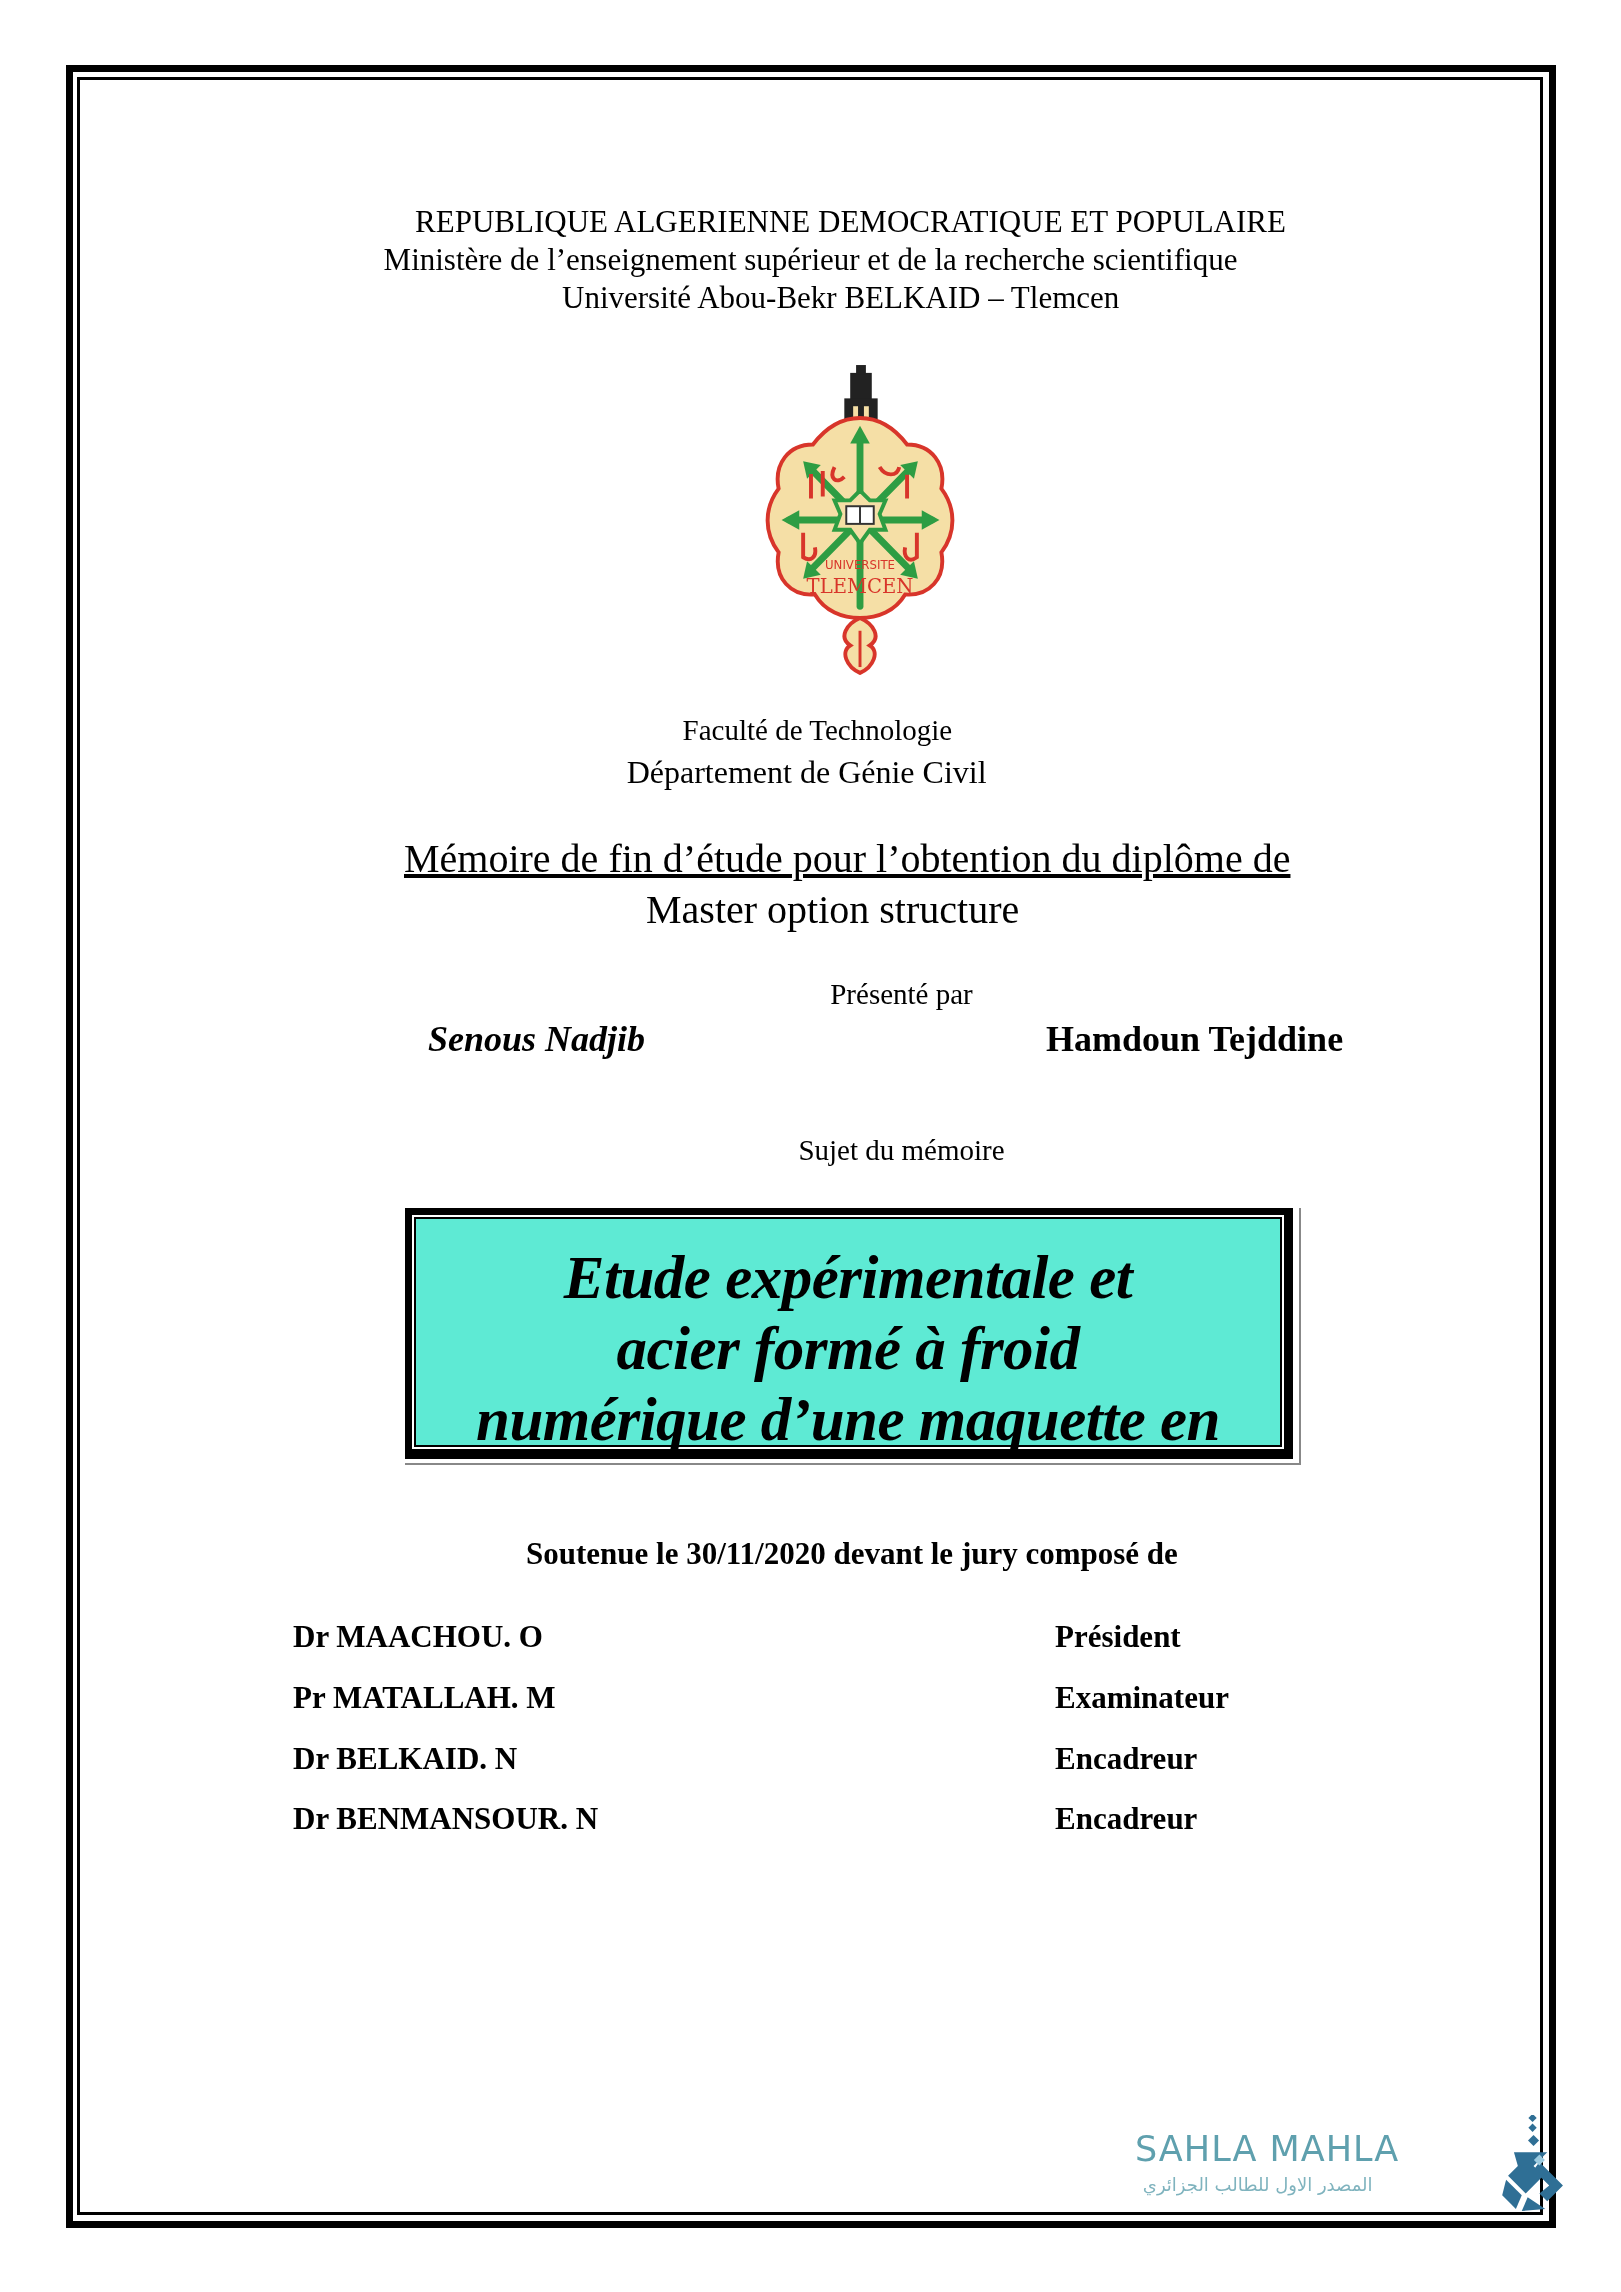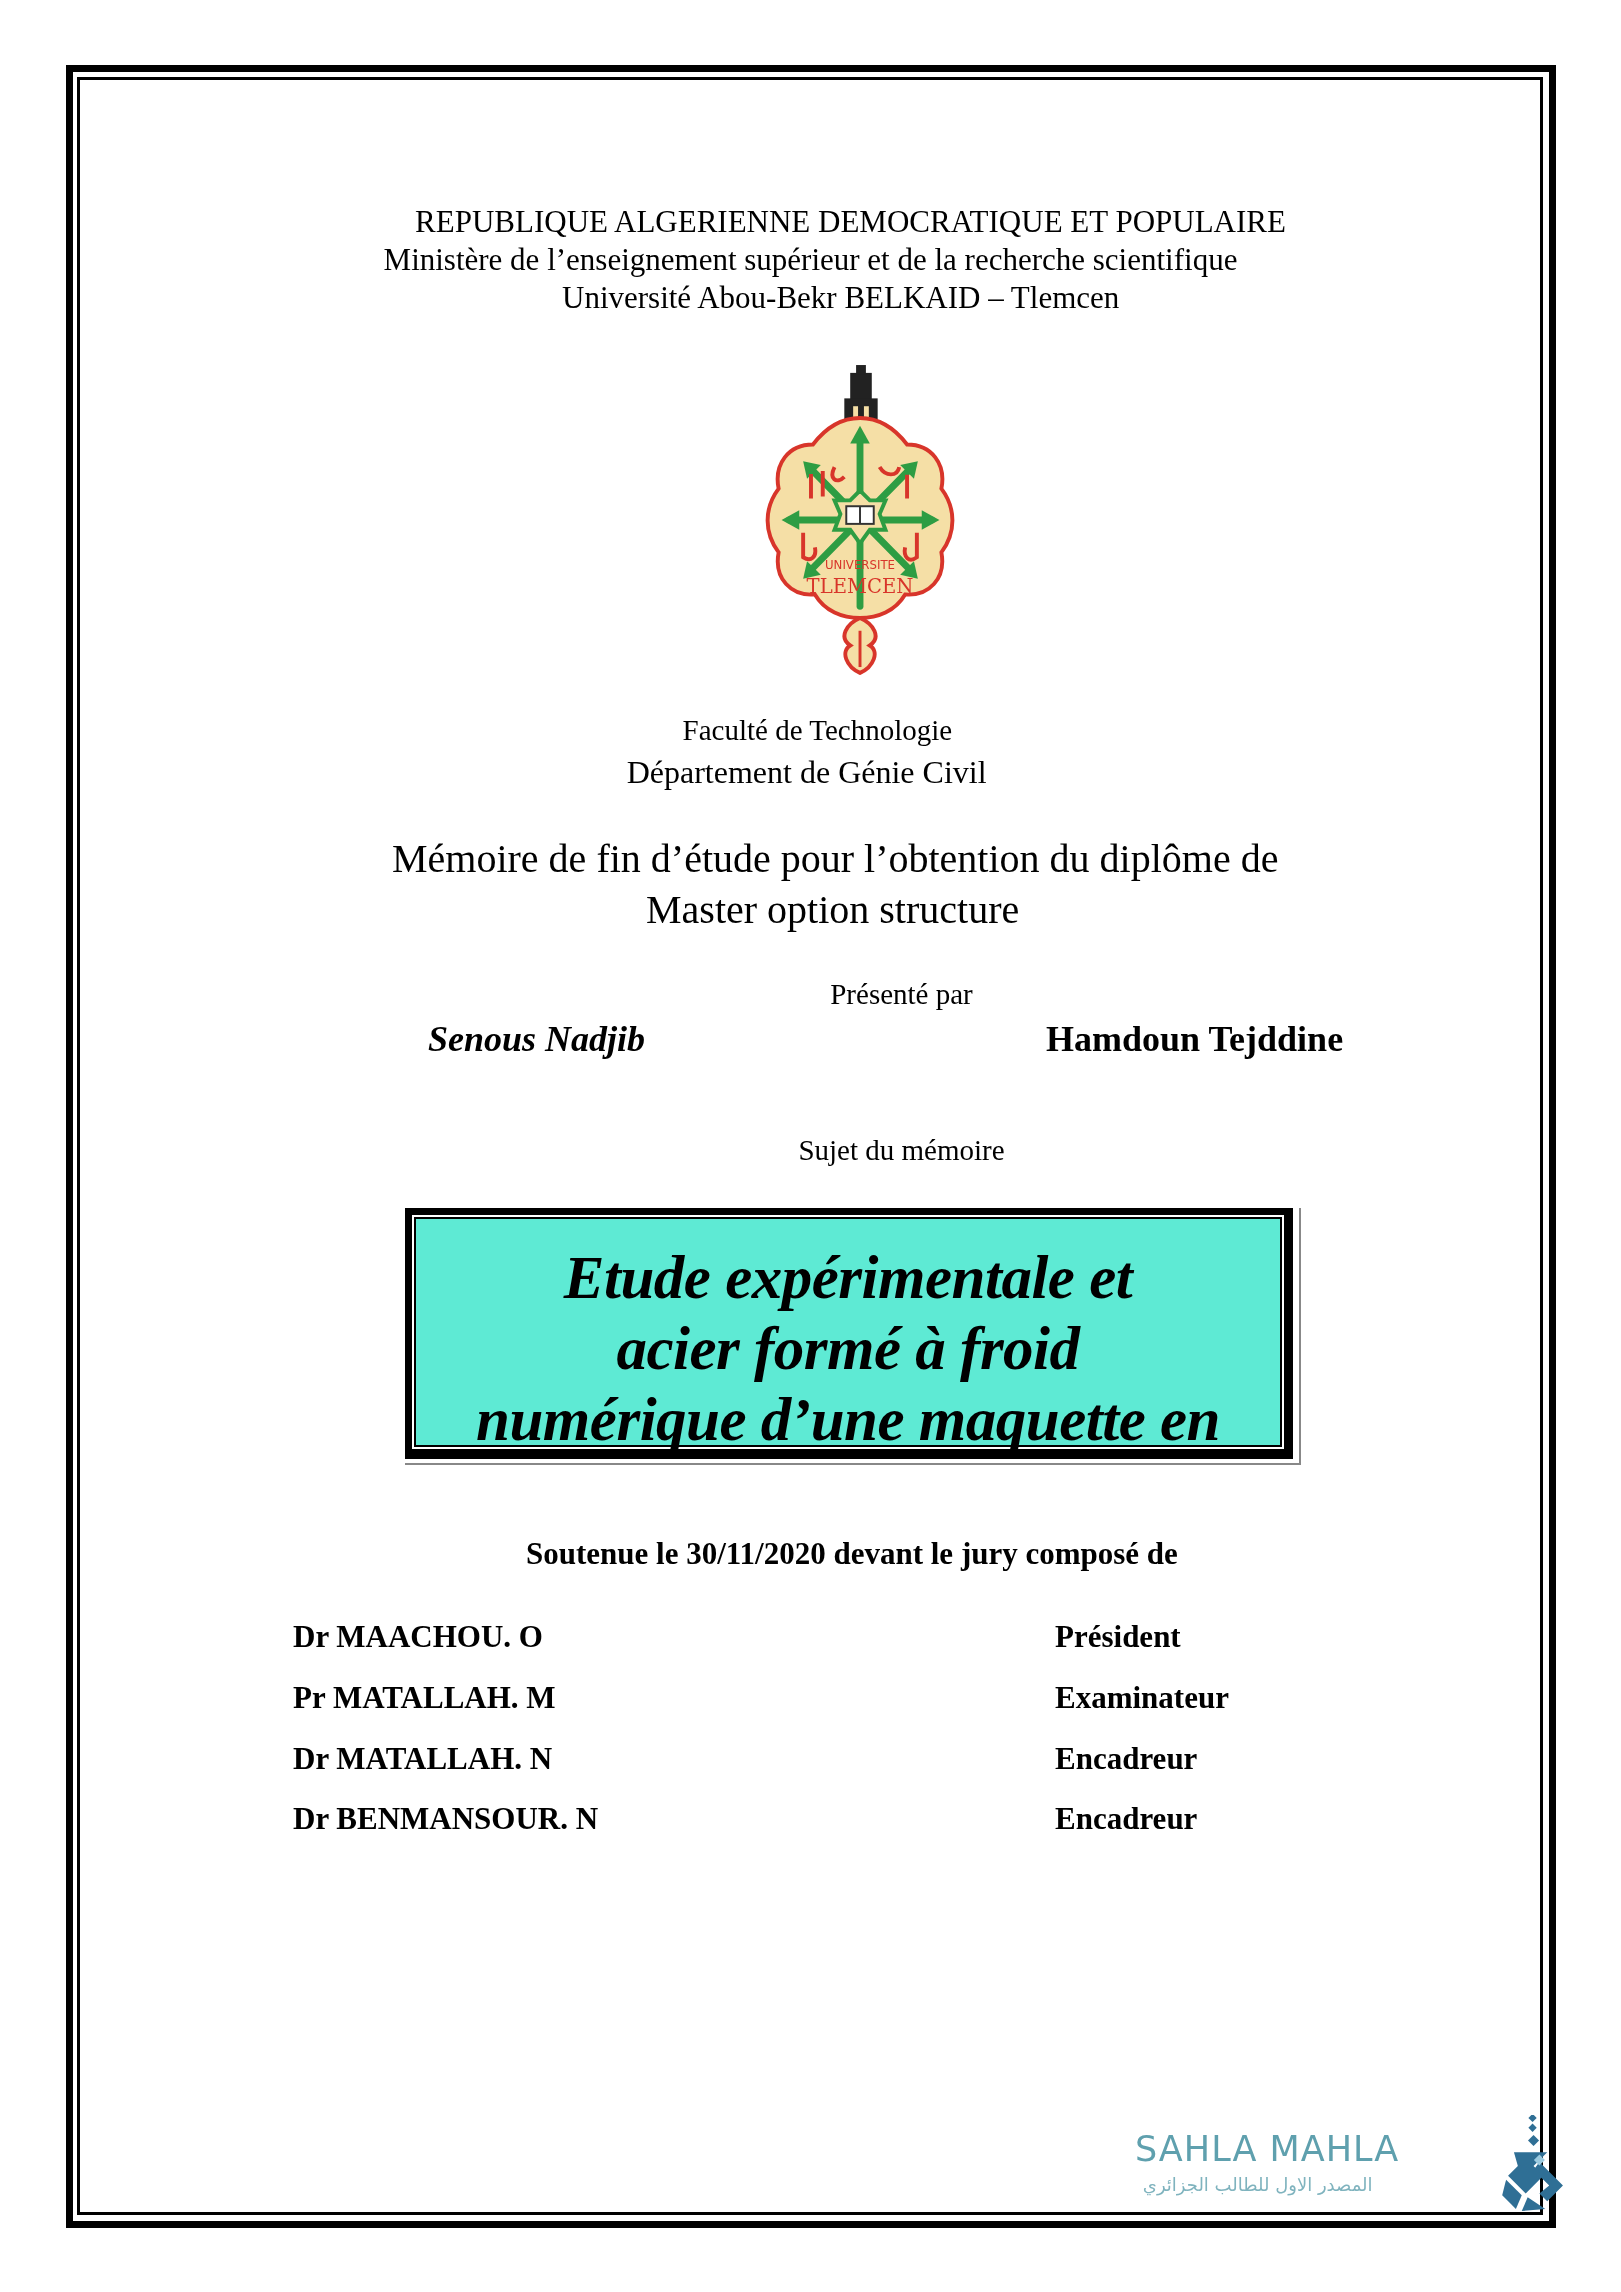--- a/index.html
+++ b/index.html
@@ -85,21 +85,21 @@
   <text x="102" y="212" text-anchor="middle" font-family="DejaVu Sans, sans-serif" font-size="12" fill="#D8352A">UNIVERSITE</text>
   <text x="102" y="236" text-anchor="middle" font-family="DejaVu Serif, serif" font-size="20" fill="#D8352A">TLEMCEN</text>
 
   <path d="M102 262 C88 268 80 282 92 290 C82 296 88 312 102 318 C116 312 122 296 112 290 C124 282 116 268 102 262 Z" fill="#F5DFA6" stroke="#D8352A" stroke-width="4"></path>
   <path d="M102 275 L102 312" stroke="#D8352A" stroke-width="3"></path>
 </svg>
 
 <div class="t center fac" style="top:716px; left:6.9px;">Faculté de Technologie</div>
 <div class="t center dept" style="top:756px; left:-3.9px;">Département de Génie Civil</div>
 
-<div class="t memo" style="top:839px; left:392px;">Mémoire de fin d’étude pour l’obtention du diplôme de</div>
+<div class="t memo" style="top:839px; left:404px;text-decoration:underline;">Mémoire de fin d’étude pour l’obtention du diplôme de</div>
 <div class="t memo" style="top:890px; left:646px;">Master option structure</div>
 
 <div class="t center small" style="top:980px; left:91px;">Présenté par</div>
 <div class="t name" style="top:1021px; left:428px;font-style:italic;">Senous Nadjib</div>
 <div class="t name" style="top:1021px; left:1046px;">Hamdoun Tejddine</div>
 
 <div class="t center small" style="top:1136px; left:91px;">Sujet du mémoire</div>
 
 <div class="title-box">
   <div class="shadow"></div>
@@ -112,21 +112,21 @@
     </div>
   </div>
 </div>
 
 <div class="t jury" style="top:1538px; left:526px;">Soutenue le 30/11/2020 devant le jury composé de</div>
 
 <div class="t jury" style="top:1621px; left:293px;">Dr MAACHOU. O</div>
 <div class="t jury" style="top:1621px; left:1055px;">Président</div>
 <div class="t jury" style="top:1682px; left:293px;">Pr MATALLAH. M</div>
 <div class="t jury" style="top:1682px; left:1055px;">Examinateur</div>
-<div class="t jury" style="top:1743px; left:293px;">Dr MATALLAH. N</div>
+<div class="t jury" style="top:1743px; left:293px;">Dr BELKAID. N</div>
 <div class="t jury" style="top:1743px; left:1055px;">Encadreur</div>
 <div class="t jury" style="top:1803px; left:293px;">Dr BENMANSOUR. N</div>
 <div class="t jury" style="top:1803px; left:1055px;">Encadreur</div>
 
 <div class="wm">
   <div class="wm-title">SAHLA MAHLA</div>
   <div class="wm-sub">المصدر الاول للطالب الجزائري</div>
 </div>
 <svg class="wm-glyph" viewBox="0 0 72 100">
   <g fill="#2F6F95">

